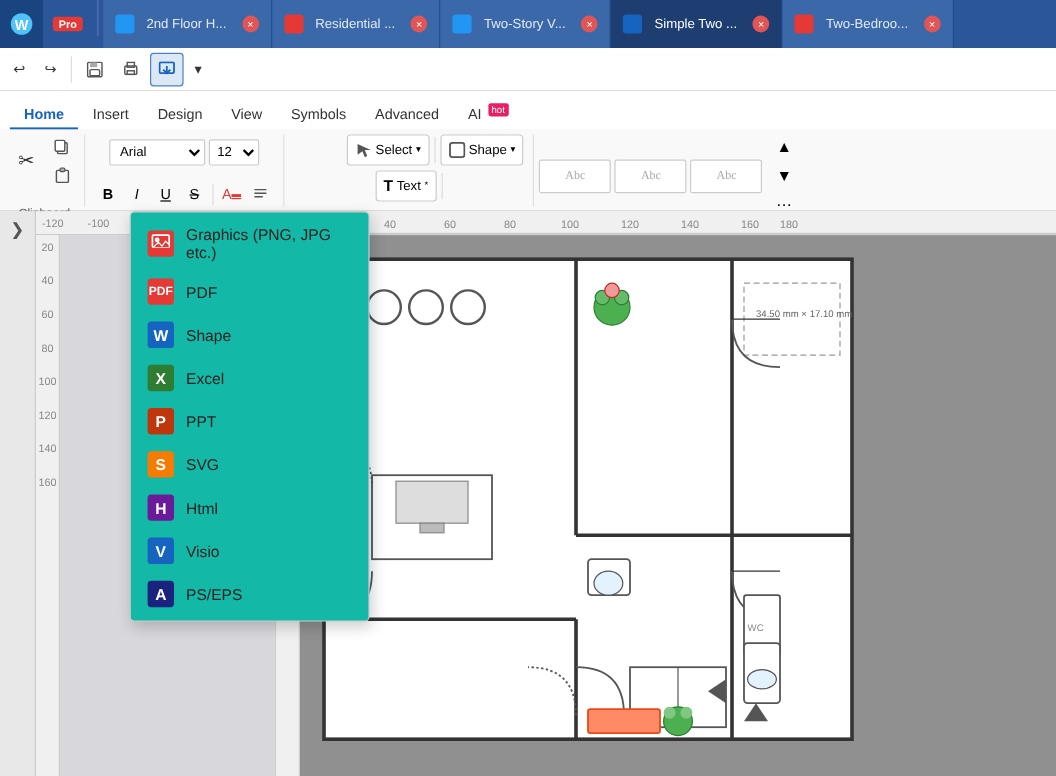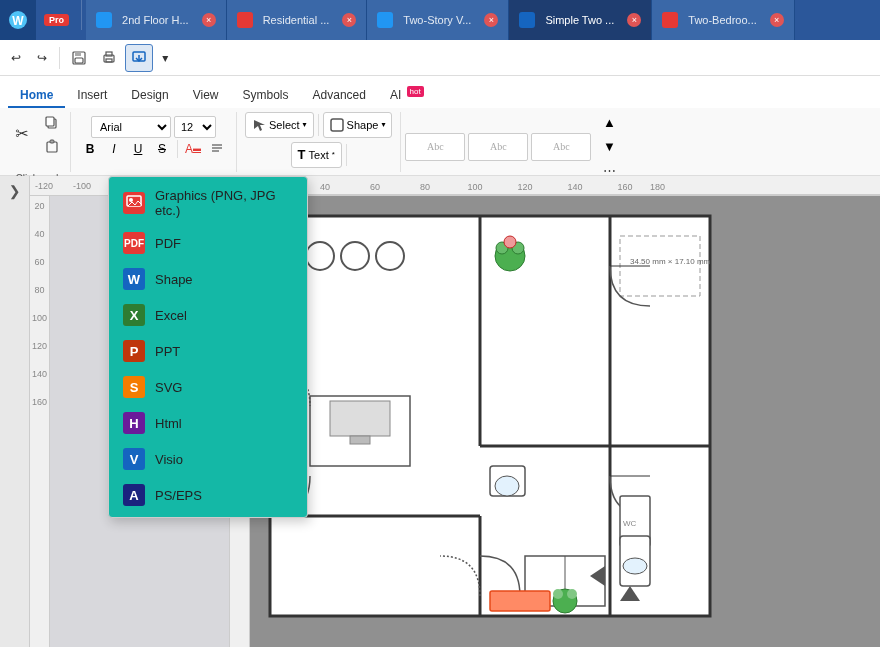--- a/index.html
+++ b/index.html
@@ -425,21 +425,21 @@
           <svg width="14" height="14" viewBox="0 0 14 14">
               <rect x="2" y="3" width="10" height="10" rx="1" fill="none" stroke="#555" stroke-width="1.2"></rect>
               <rect x="5" y="1" width="4" height="3" rx="1" fill="#aaa" stroke="#555" stroke-width="1"></rect>
             </svg>
         </button>
       </div>
     </div>
     <div class="inline-label">Clipboard</div>
   </div>
 
-  <div class="toolbar-section" style="flex-direction:column;gap:0;min-width:160px;padding:4px 8px;">
+  <div class="toolbar-section" style="flex-direction:column;gap:13px;min-width:160px;padding:4px 8px;">
     <div style="display:flex;gap:3px;align-items:center;">
       <select class="font-select">
         <option>Arial</option>
       </select>
       <select class="font-size-select">
         <option>12</option>
       </select>
     </div>
     <div style="display:flex;gap:2px;align-items:center;">
       <button class="fmt-btn" style="font-weight:bold;">B</button>
@@ -452,21 +452,21 @@
         <svg width="12" height="12" viewBox="0 0 12 12">
             <line x1="1" y1="2" x2="11" y2="2" stroke="#555" stroke-width="1.2"></line>
             <line x1="1" y1="5" x2="11" y2="5" stroke="#555" stroke-width="1.2"></line>
             <line x1="1" y1="8" x2="8" y2="8" stroke="#555" stroke-width="1.2"></line>
           </svg>
       </button>
     </div>
   </div>
 
   <div class="toolbar-section" style="flex-direction:column;align-items:center;gap:2px;padding:0 8px;">
-    <div style="display:flex;gap:4px;align-items:center;">
+    <div style="display:flex;gap:4px;align-items:center;margin-left:44px;">
       <div class="select-area">
         <button class="tool-dropdown" style="gap:3px;">
           <svg width="14" height="14" viewBox="0 0 14 14">
               <polygon points="2,2 2,11 6,8 8,13 10,12 8,7 13,7" fill="#555"></polygon>
             </svg>
           <span>Select</span>
           <span style="font-size:8px;">▾</span>
         </button>
       </div>
       <div style="width:1px;height:22px;background:#ddd;"></div>

